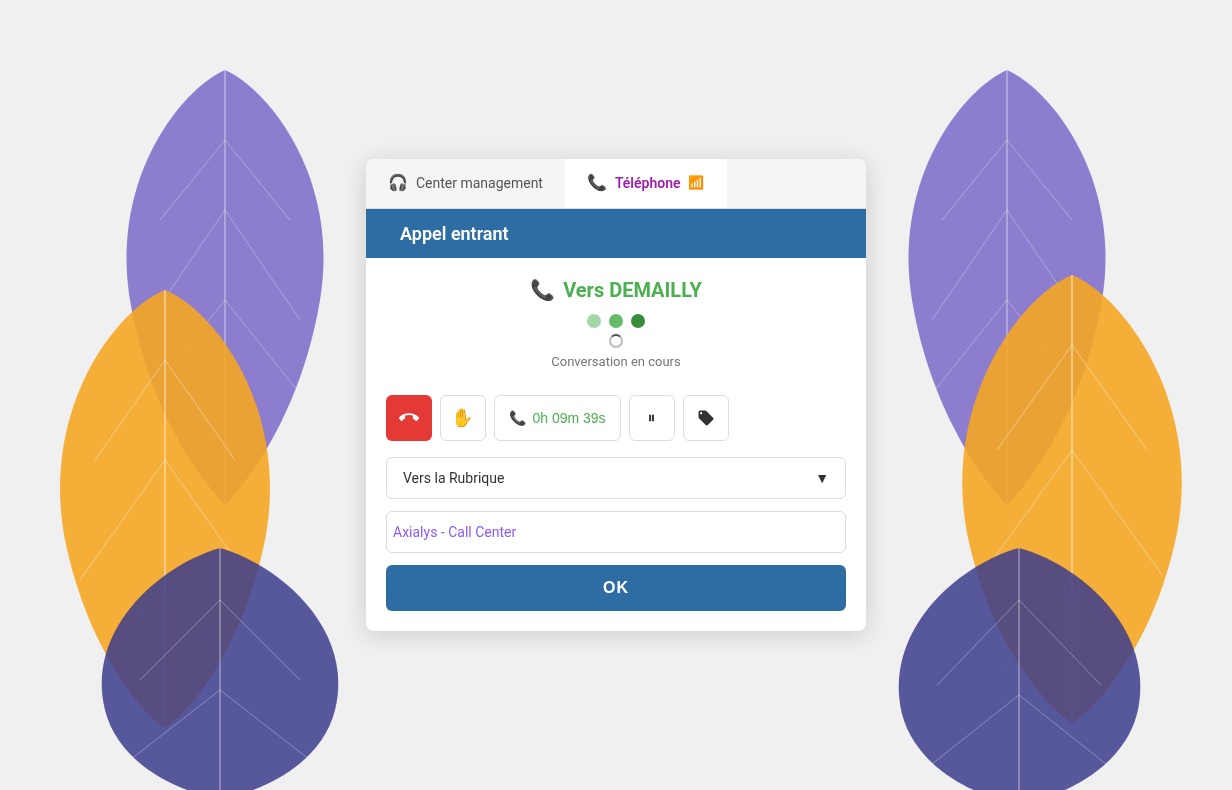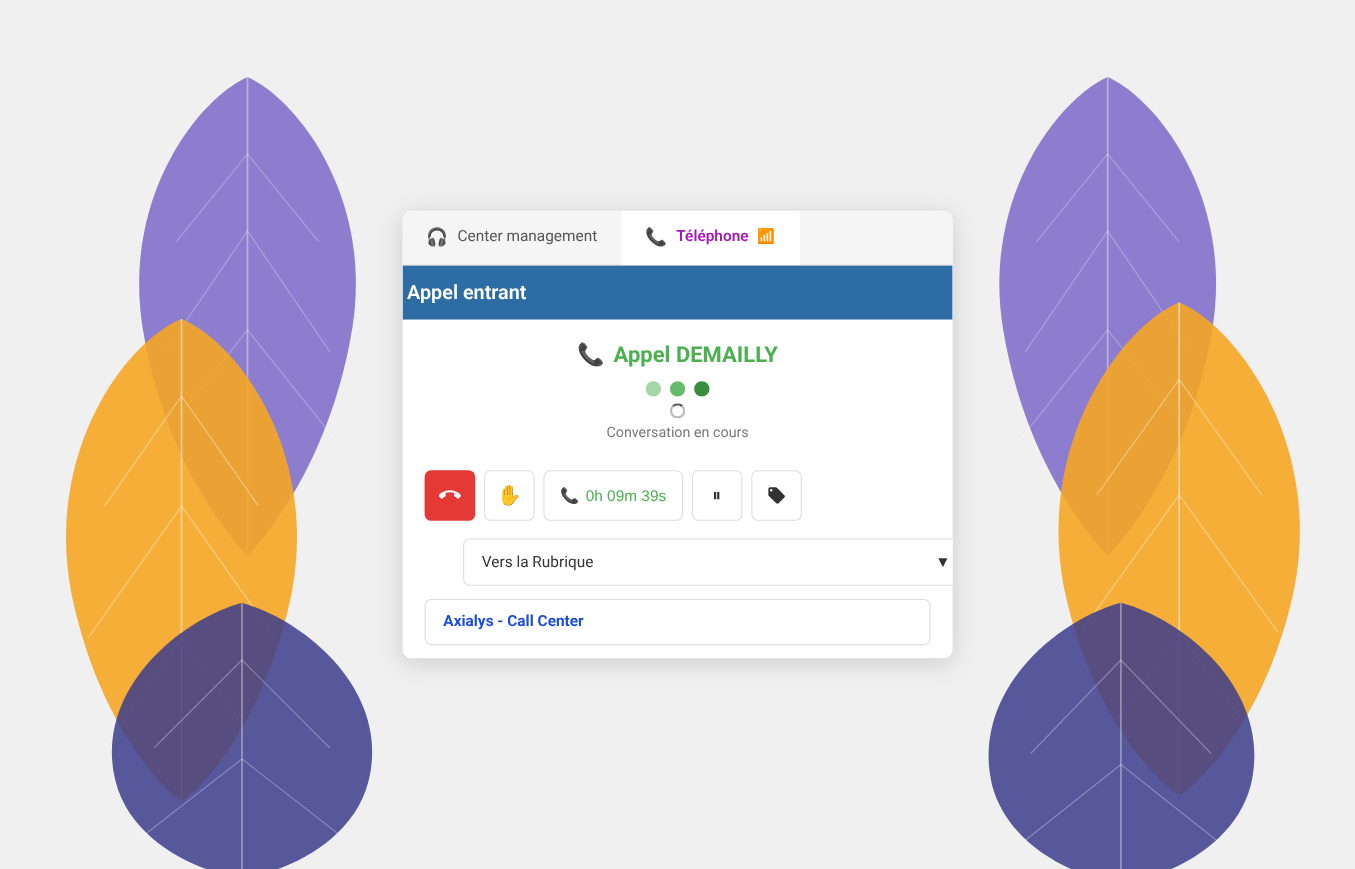--- a/index.html
+++ b/index.html
@@ -73,21 +73,21 @@
 
     
     .card-body {
       padding: 0;
     }
 
     
     .call-header {
       background: #2e6da4;
       color: white;
-      padding: 14px 4px;
+      padding: 14px 34px;
       font-size: 18px;
       font-weight: 600;
     }
 
     
     .caller-section {
       padding: 20px 20px 10px;
       text-align: center;
     }
 
@@ -237,37 +237,35 @@
       border: 1px solid #ddd;
       border-radius: 6px;
       padding: 12px 16px;
       display: flex;
       justify-content: space-between;
       align-items: center;
       cursor: pointer;
       background: white;
       font-size: 14px;
       color: #333;
-      margin-left: 35px;
     }
 
     
     .text-field-section {
       padding: 0 20px 12px;
     }
 
     .text-field {
       width: 100%;
       border: 1px solid #ddd;
       border-radius: 6px;
-      padding: 12px 16px;
+      padding: 12px 6px;
       font-size: 14px;
-      color: #1d4ed8;
-      background: white;
-      font-weight: bold;
+      color: #8b5cf6;
+      background: white;
     }
 
     
     .ok-section {
       padding: 0 20px 20px;
     }
 
     .btn-ok {
       width: 100%;
       background: #2e6da4;
@@ -372,21 +370,21 @@
 
     <div class="card-body">
 
       <div class="call-header">
         <span>Appel entrant</span>
       </div>
 
       <div class="caller-section">
         <div class="caller-name">
           <span style="color:#4caf50;">📞</span>
-          <span>Appel DEMAILLY</span>
+          <span>Vers DEMAILLY</span>
         </div>
 
         <div class="status-dots">
           <div class="dot dot-light"></div>
           <div class="dot dot-medium"></div>
           <div class="dot dot-dark"></div>
         </div>
 
         <div class="status-text">
           <span class="spinner-icon"></span>
@@ -427,16 +425,21 @@
           <span>▼</span>
         </div>
       </div>
 
       <div class="text-field-section">
         <div class="text-field">
           <span>Axialys - Call Center</span>
         </div>
       </div>
 
+      <div class="ok-section">
+        <button class="btn-ok">
+          <span>OK</span>
+        </button>
+      </div>
 
     </div>
   </div>
 </div>
 
 </body></html>

